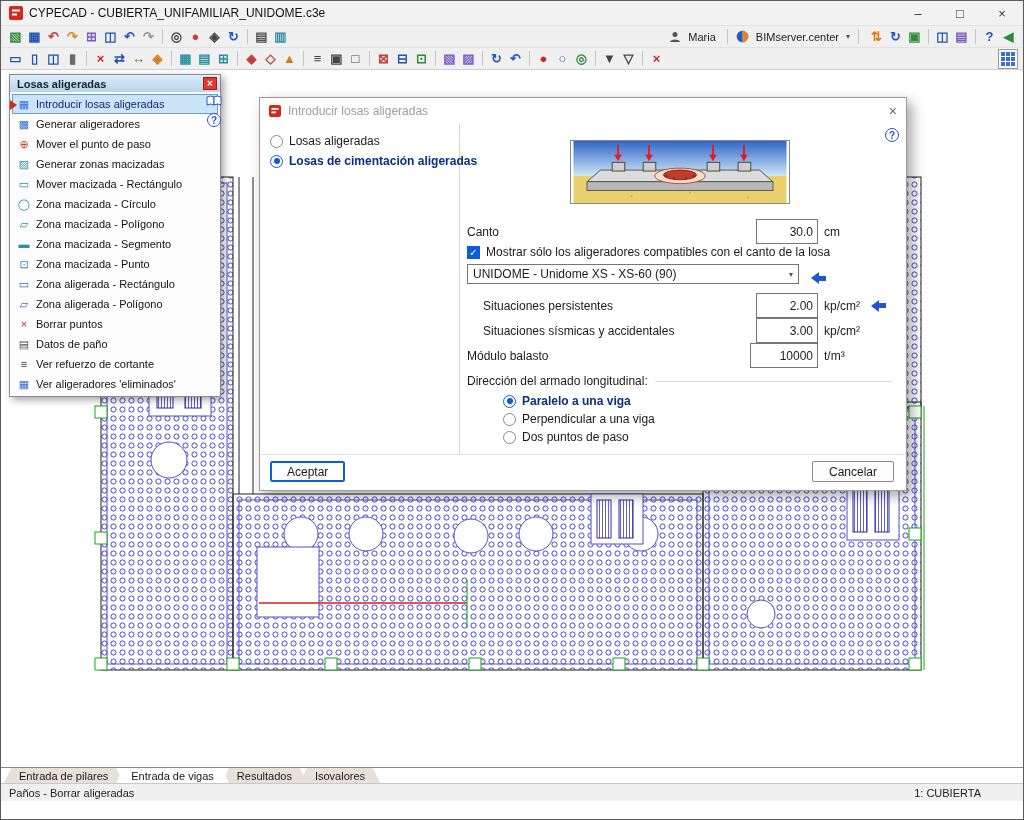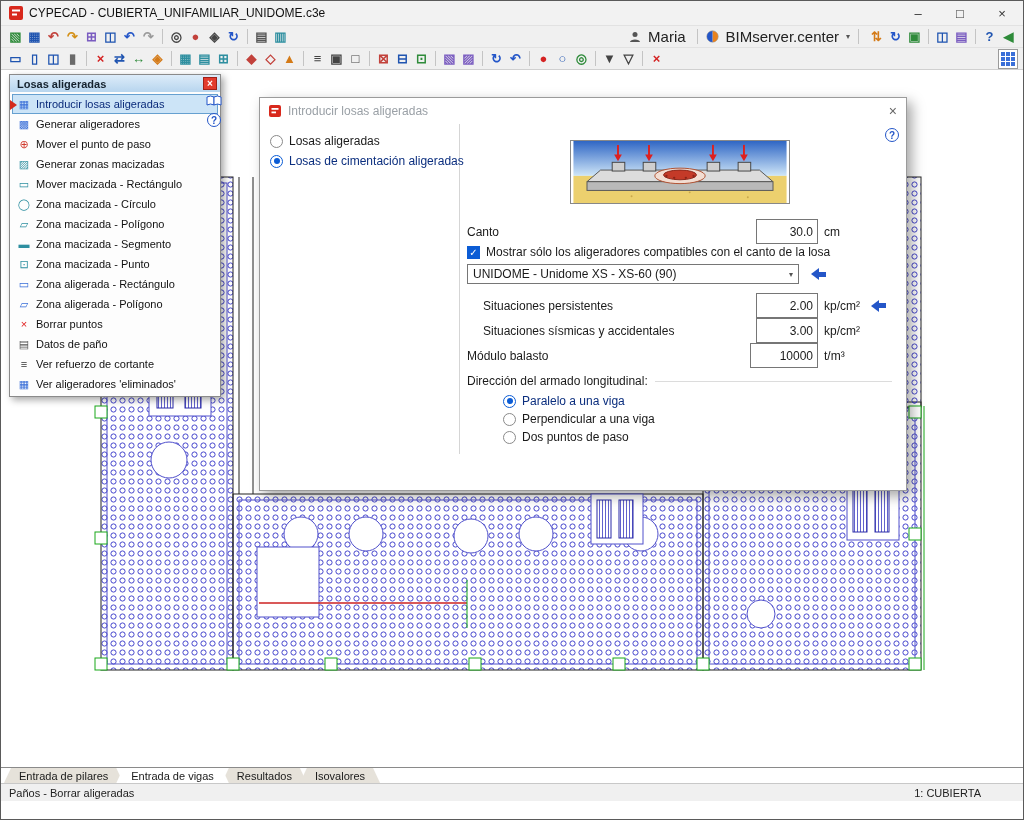--- a/index.html
+++ b/index.html
@@ -13,21 +13,21 @@
   .win-btn{width:42px;display:flex;align-items:center;justify-content:center;font-size:13px;color:#333}
   
   .menubar{height:20px;background:#f2f2f2;display:flex;align-items:center;padding-left:4px;font-size:11.5px;color:#111;flex:0 0 auto}
   .menu-item{padding:2px 7px}
   .menu-item::first-letter{text-decoration:underline}
   
   .toolbar{height:22px;background:#f0f0f0;display:flex;align-items:center;padding:0 5px;border-top:1px solid #e2e2e2;flex:0 0 auto}
   .tb-icon{width:19px;height:18px;display:inline-flex;align-items:center;justify-content:center;font-size:13px;font-weight:bold}
   .tb-sep{width:1px;height:15px;background:#c4c4c4;margin:0 4px;display:inline-block}
   .tb-right{margin-left:auto;display:flex;align-items:center;gap:4px}
-  .tb-label{font-size:15px;color:#222;margin:0 3px}
+  .tb-label{font-size:11px;color:#222;margin:0 3px}
   .chev-small{font-size:8px;color:#555}
   .win-grid{margin-left:auto;display:grid;grid-template-columns:repeat(3,4px);grid-template-rows:repeat(3,4px);gap:1px;border:1px solid #9a9a9a;background:#fff;padding:2px}
   .win-grid span{background:#3a6fd8;display:block}
   
   .canvas{position:relative;height:698px;background:#fff;overflow:hidden;border-top:1px solid #d0d0d0;flex:0 0 auto}
   .cad{position:absolute;left:0;top:0}
   
   .palette{position:absolute;left:8px;top:4px;width:212px;background:#fdfdfd;border:1px solid #8a8a8a;box-shadow:3px 3px 7px rgba(0,0,0,.35);z-index:5}
   .palette-header{height:17px;background:linear-gradient(#ddecf9,#b7d5ee);display:flex;align-items:center;padding:0 3px 0 7px;font-size:11px;font-weight:bold;color:#15222e}
   .palette-close{margin-left:auto;width:14px;height:13px;background:#e23b2e;color:#fff;font-size:10px;line-height:11px;text-align:center;border:1px solid #a02018}
@@ -43,38 +43,38 @@
   .dialog{position:absolute;left:258px;top:27px;width:648px;height:394px;background:#fff;border:1px solid #9b9b9b;box-shadow:5px 5px 12px rgba(0,0,0,.35);z-index:10;font-size:12px;color:#1a1a1a}
   .dialog-title{height:26px;display:flex;align-items:center;gap:7px;padding:0 9px;color:#9aa0a6;font-size:12px}
   .dialog-close{margin-left:auto;color:#666;font-size:14px}
   .dialog-help{position:absolute;right:7px;top:30px}
   .dialog-body{position:relative;height:calc(100% - 26px)}
   .left-pane{position:absolute;left:0;top:0;width:200px;height:calc(100% - 36px);border-right:1px solid #d5d5d5;padding:10px 10px}
   .type-option{display:flex;align-items:center;gap:6px;margin-bottom:6px;font-size:12px;white-space:nowrap}
   .radio{width:13px;height:13px;border:1px solid #8a8a8a;border-radius:50%;background:#fff;display:inline-block;position:relative;flex:0 0 auto}
   .radio.on{border-color:#0b5cd5}
   .radio.on::after{content:"";position:absolute;inset:2.5px;background:#0b5cd5;border-radius:50%}
-  .rlabel.on{font-weight:normal;color:#0b2e7e}
+  .rlabel.on{font-weight:bold;color:#0b2e7e}
   .right-pane{position:absolute;left:201px;right:0;top:0;bottom:36px;padding:12px 14px 0 6px;overflow:hidden}
   .illus-wrap{display:flex;justify-content:center;margin:4px 0 16px}
   .illus{border:1px solid #888}
   .field-row{display:flex;align-items:center;height:23px;margin-bottom:2px}
   .field-row.indent{padding-left:16px}
   .f-label{white-space:nowrap}
   .spacer{flex:1}
   .numbox{width:62px;height:25px;border:1px solid #767676;background:#fff;display:inline-flex;align-items:center;justify-content:flex-end;padding:0 4px;font-size:12px}
   .numbox.wide{width:68px}
   .unit{width:48px;padding-left:6px;white-space:nowrap}
   .arrow-slot{width:26px;display:flex;justify-content:center}
   .arrow-left{position:relative;width:16px;height:12px;display:inline-block}
   .arrow-left::before{content:"";position:absolute;left:0;top:0;border-right:8px solid #2456c8;border-top:6px solid transparent;border-bottom:6px solid transparent}
   .arrow-left::after{content:"";position:absolute;left:8px;top:3.5px;width:7px;height:5px;background:#2456c8}
   .check-row{display:flex;align-items:center;gap:6px;margin:1px 0 5px;font-size:12px}
   .checkbox{width:13px;height:13px;background:#0b5cd5;border:1px solid #0b5cd5;color:#fff;font-size:10px;line-height:11px;text-align:center;flex:0 0 auto}
-  .combo-row{display:flex;align-items:center;gap:12px;margin-bottom:10px}
+  .combo-row{display:flex;align-items:flex-end;gap:12px;margin-bottom:10px}
   .combo{width:332px;height:20px;border:1px solid #767676;background:#fff;display:flex;align-items:center;padding:0 5px;font-size:12px;white-space:nowrap;overflow:hidden}
   .combo .chev{margin-left:auto;color:#555;font-size:8px}
   .sect{display:flex;align-items:center;gap:7px;margin:7px 0 6px;font-size:12px;color:#1a1a1a;white-space:nowrap}
   .sect .rule{flex:1;border-top:1px solid #dcdcdc}
   .dir-options{margin-left:36px;margin-top:2px}
   .dir-options .type-option{margin-bottom:4px}
   .btnbar{position:absolute;left:0;right:0;bottom:0;height:36px;border-top:1px solid #e3e3e3}
   .btn{position:absolute;bottom:8px;height:21px;padding:0 16px;border:1px solid #8a8a8a;background:#fdfdfd;font-size:12px;display:inline-flex;align-items:center;border-radius:2px}
   .btn.primary{left:10px;border-color:#0b5cd5;box-shadow:0 0 0 1px #0b5cd5 inset}
   .btn.cancel{right:12px}
@@ -492,20 +492,24 @@
                 <span class="radio"></span>
                 <span class="rlabel">Perpendicular a una viga</span>
               </label>
               <label class="type-option">
                 <span class="radio"></span>
                 <span class="rlabel">Dos puntos de paso</span>
               </label>
             </div>
         </div>
 
+        <div class="btnbar">
+          <span class="btn primary">Aceptar</span>
+          <span class="btn cancel">Cancelar</span>
+        </div>
       </div>
     </div>
   </div>
 
   <div class="tabsbar">
       <div class="tab">
         <span>Entrada de pilares</span>
       </div>
       <div class="tab active">
         <span>Entrada de vigas</span>

